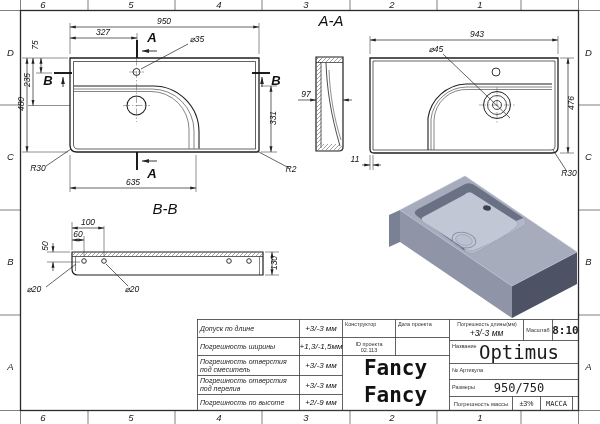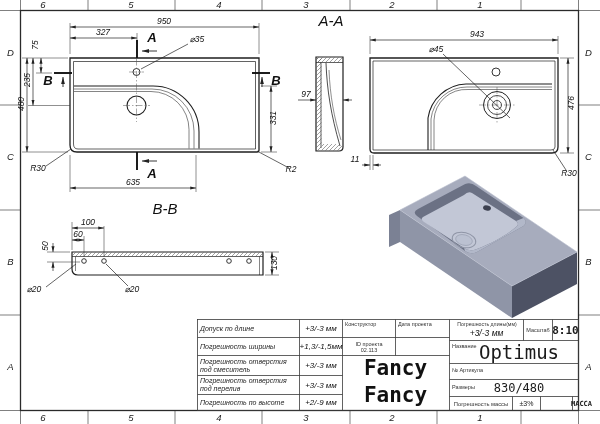--- a/index.html
+++ b/index.html
@@ -319,20 +319,20 @@
   <div class="abs ctr tb-value" style="left:450px;top:326px;width:73px;height:14px;font-size:8.5px;">+3/-3 мм</div>
   <div class="abs ctr tb-mini" style="left:524px;top:320px;width:28px;height:20px;">Масштаб</div>
   <div class="abs ctr mono" style="left:553px;top:320px;width:25px;height:20px;font-size:11px;font-weight:bold;">8:10</div>
 
   <div class="abs tb-mini" style="left:452px;top:343px;width:40px;">Название</div>
   <div class="abs ctr mono" style="left:460px;top:341px;width:118px;height:21px;font-size:19px;">Optimus</div>
 
   <div class="abs tb-mini" style="left:452px;top:367px;width:50px;">№ Артикула</div>
 
   <div class="abs tb-mini" style="left:452px;top:384px;width:40px;">Размеры</div>
-  <div class="abs ctr mono" style="left:460px;top:380px;width:118px;height:15px;font-size:12px;">830/480</div>
+  <div class="abs ctr mono" style="left:460px;top:380px;width:118px;height:15px;font-size:12px;">950/750</div>
 
   <div class="abs ctr tb-mini" style="left:450px;top:397px;width:62px;height:13px;font-size:5.8px;">Погрешность массы</div>
   <div class="abs ctr" style="left:513px;top:397px;width:27px;height:13px;font-size:7px;">±3%</div>
-  <div class="abs ctr mono" style="left:541px;top:397px;width:31px;height:13px;font-size:7px;font-weight:bold;margin-left:25px;">МАССА</div>
+  <div class="abs ctr mono" style="left:541px;top:397px;width:31px;height:13px;font-size:7px;font-weight:normal;">МАССА</div>
 </div>
 
 </div>
 
 </body></html>

